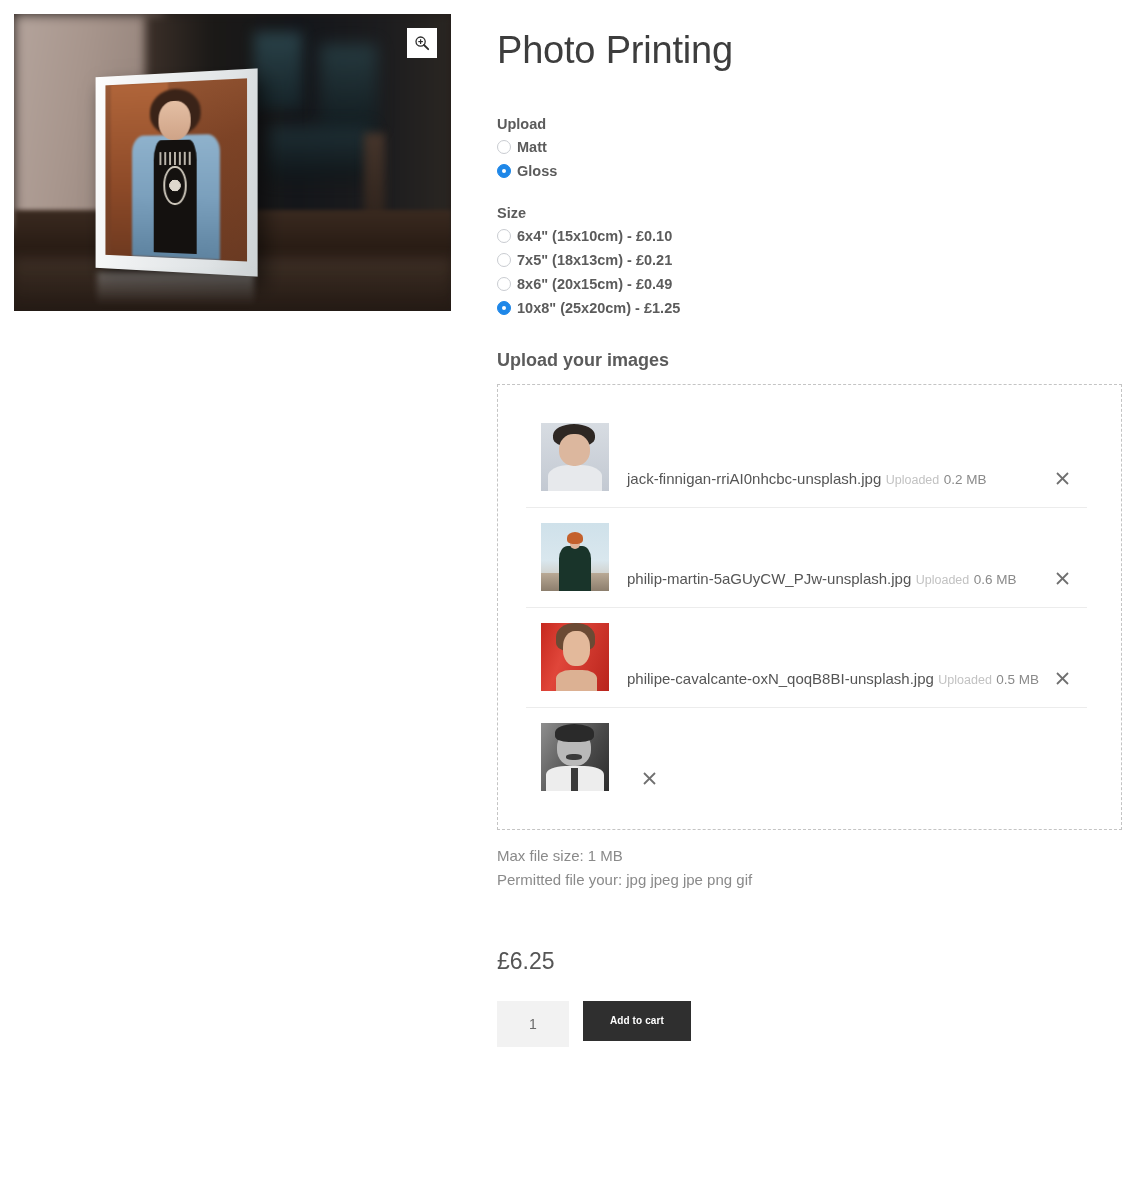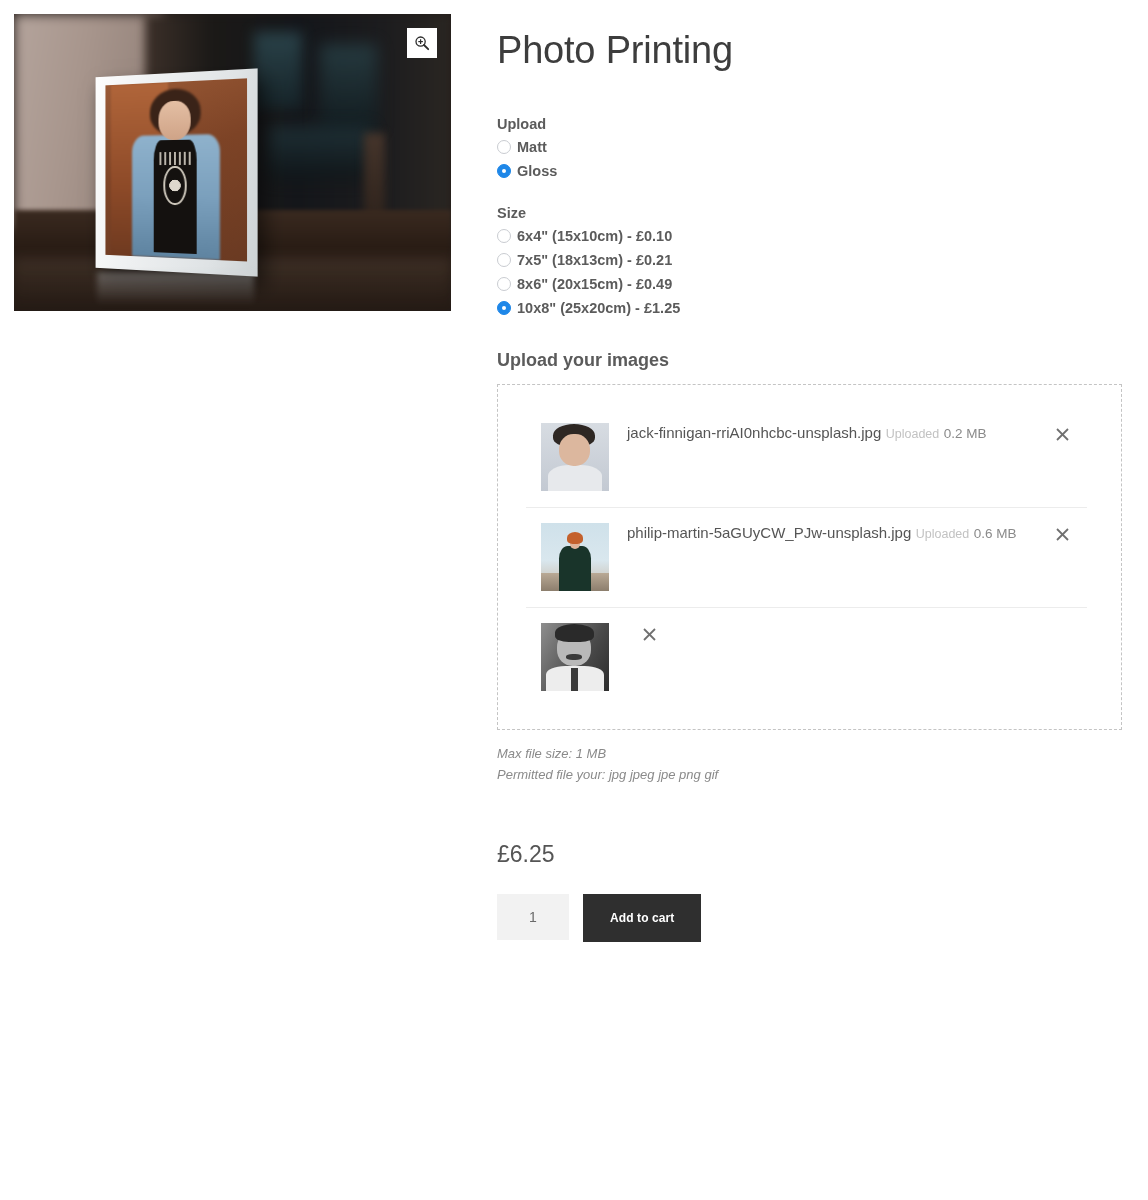--- a/index.html
+++ b/index.html
@@ -195,21 +195,21 @@
   .upload-legend {
     font-size: 18px; font-weight: bold; color: #5b5b5b;
     margin: 34px 0 13px 0;
   }
   .dropzone {
     border: 1px dashed #c4c4c4;
     padding: 22px 28px;
     width: 625px;
   }
   .file-row {
-    display: flex; align-items: flex-start;
+    display: flex; align-items: flex-end;
     padding: 16px 15px;
     position: relative;
   }
   .file-row + .file-row::before {
     content: "";
     position: absolute; left: 0; right: 6px; top: 0;
     height: 1px; background: #ececec;
   }
   .thumb {
     width: 68px; height: 68px; min-width: 68px;
@@ -264,22 +264,22 @@
     font-size: 13.5px; color: #8a8a8a; line-height: 1.55; margin-top: 2px;
   }
   .file-remove {
     width: 24px; height: 24px; min-width: 24px;
     display: flex; align-items: center; justify-content: center;
     color: #6f6f6f; font-size: 18px; line-height: 1;
     cursor: pointer; margin-left: 10px; margin-right: 4px;
   }
 
   .upload-note {
-    font-size: 13px; color: #8a8a8a;
-    line-height: 1.6; margin-top: 14px; font-style: italic;
+    font-size: 15px; color: #8a8a8a;
+    line-height: 1.6; margin-top: 14px;
   }
 
   .price {
     font-size: 23px; color: #555555;
     margin: 56px 0 0 0;
   }
   .cart-row {
     display: flex; align-items: stretch;
     margin-top: 26px;
   }
@@ -290,23 +290,23 @@
     text-align: center;
     font-family: "Liberation Sans", sans-serif;
     font-size: 14px; color: #6a6a6a;
   }
   .add-cart {
     margin-left: 14px;
     background: #2f2f2f;
     color: #ffffff;
     border: none;
     padding: 0 27px;
-    height: 48px;
+    height: 40px;
     font-family: "Liberation Sans", sans-serif;
-    font-size: 12px; font-weight: bold;
+    font-size: 10px; font-weight: bold;
     cursor: pointer;
     letter-spacing: .1px;
   }
 </style>
 </head>
 <body>
 
 <div class="page">
 
   <div class="gallery">
@@ -416,20 +416,39 @@
           <span class="file-size">0.6 MB</span>
         </span>
         <span class="file-remove">
           <svg width="15" height="15" viewBox="0 0 15 15">
             <line x1="2" y1="2" x2="13" y2="13" stroke="#6f6f6f" stroke-width="1.8"></line>
             <line x1="13" y1="2" x2="2" y2="13" stroke="#6f6f6f" stroke-width="1.8"></line>
           </svg>
         </span>
       </div>
 
+      <div class="file-row">
+        <span class="thumb">
+          <span class="t-layer t3-bg"></span>
+          <span class="t3-body"></span>
+          <span class="t3-hair"></span>
+          <span class="t3-face"></span>
+        </span>
+        <span class="file-meta">
+          <span class="file-name">philipe-cavalcante-oxN_qoqB8BI-unsplash.jpg</span>
+          <span class="file-status">Uploaded</span>
+          <span class="file-size">0.5 MB</span>
+        </span>
+        <span class="file-remove">
+          <svg width="15" height="15" viewBox="0 0 15 15">
+            <line x1="2" y1="2" x2="13" y2="13" stroke="#6f6f6f" stroke-width="1.8"></line>
+            <line x1="13" y1="2" x2="2" y2="13" stroke="#6f6f6f" stroke-width="1.8"></line>
+          </svg>
+        </span>
+      </div>
 
 
       <div class="file-row">
         <span class="thumb">
           <span class="t-layer t5-bg"></span>
           <span class="t5-body"></span>
           <span class="t5-tie"></span>
           <span class="t5-face"></span>
           <span class="t5-hair"></span>
           <span class="t5-tash"></span>

